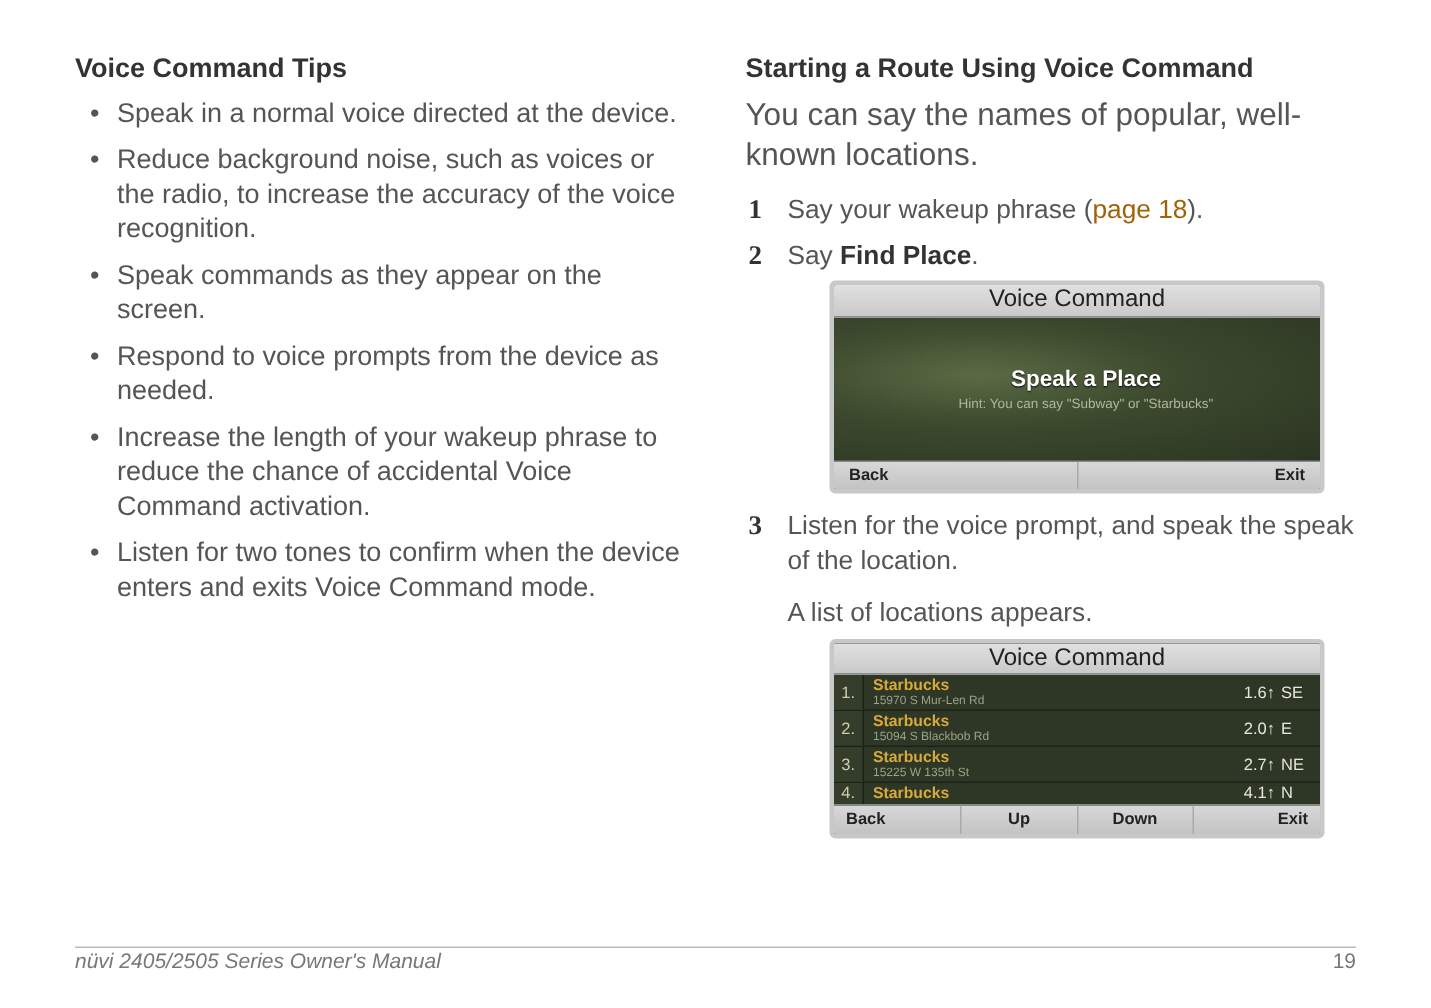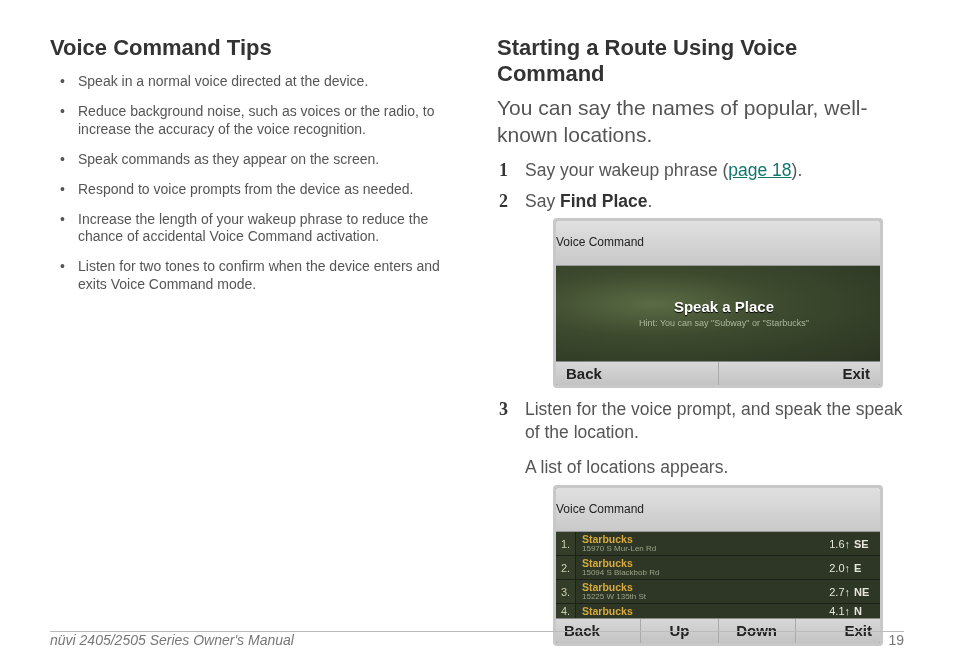--- a/index.html
+++ b/index.html
@@ -13,38 +13,37 @@
   }
   .cols {
     display: flex;
     gap: 40px;
   }
   .col {
     flex: 1;
     min-width: 0;
   }
   h2 {
-    font-size: 22px;
+    font-size: 18px;
     font-weight: bold;
     color: #333;
     margin-bottom: 8px;
   }
   ul.tips {
     list-style: none;
     padding-left: 0;
   }
   ul.tips li {
     position: relative;
     padding-left: 28px;
-    font-size: 14px;
+    font-size: 18px;
     line-height: 1.28;
     color: #555;
     margin-bottom: 8px;
     font-stretch: condensed;
-    margin-top: 12px;
   }
   ul.tips li::before {
     content: "•";
     position: absolute;
     left: 10px;
     top: 0;
     color: #555;
   }
   .intro {
     font-size: 21px;
@@ -69,39 +68,40 @@
     counter-increment: step;
     content: counter(step);
     position: absolute;
     left: 2px;
     top: 0;
     font-weight: bold;
     color: #333;
     font-family: Georgia, 'Times New Roman', serif;
     font-size: 18px;
   }
-  .link { color: #0f766e; text-decoration: underline; }
+  .link { color: #a16207; }
   .bold { font-weight: bold; color: #333; }
   .step-sub { margin-top: 12px; }
 
   
   .device {
     width: 330px;
     border: 3px solid #c8c8c8;
     border-radius: 4px;
     margin: 6px 0 10px 28px;
     background: #2b3a24;
     font-family: Arial, sans-serif;
     overflow: hidden;
   }
   .dev-title {
     background: linear-gradient(#e0e0e0,#c9c9c9);
     color: #222;
-    font-size: 12px;
-    padding: 14px 0;
+    text-align: center;
+    font-size: 16px;
+    padding: 0 0;
     border-bottom: 1px solid #999;
   }
   .dev-body1 {
     height: 95px;
     background: radial-gradient(ellipse at 30% 40%, #5a6b44 0%, #3d4a2e 40%, #2b3422 100%);
     display: flex;
     flex-direction: column;
     align-items: center;
     justify-content: center;
     color: #fff;
@@ -113,21 +113,21 @@
     text-shadow: 0 1px 1px #000;
   }
   .dev-body1 .hint {
     font-size: 9px;
     color: #aeb79c;
     margin-top: 2px;
   }
   .dev-footer {
     background: linear-gradient(#d8d8d8,#c3c3c3);
     display: flex;
-    font-size: 15px;
+    font-size: 11px;
     color: #222;
     border-top: 1px solid #888;
     align-items: center;
   }
   .dev-footer .fbtn {
     flex: 1;
     text-align: center;
     padding: 2px 0;
     border-right: 1px solid #aaa;
     font-weight: bold;
@@ -169,21 +169,21 @@
   }
   .dev-row .mid .name { color: #d7a93a; font-size: 10.5px; font-weight: bold; }
   .dev-row .mid .addr { color: #9aa288; font-size: 8px; }
   .dev-row .dist {
     width: 72px;
     text-align: right;
     padding-right: 8px;
     color: #e6e6dc;
     font-size: 11px;
   }
-  .dev-row .dist .dir { font-weight: bold; margin-left: 4px; display:inline-block; width:18px; text-align:left;}
+  .dev-row .dist .dir { font-weight: normal; margin-left: 4px; display:inline-block; width:18px; text-align:left;}
   .dev-row.cut { height: 14px; overflow: hidden; border-bottom: none;}
   .dev-row.cut .num { line-height: 14px; }
 
   
   .page-footer {
     position: absolute;
     left: 50px;
     right: 50px;
     bottom: 24px;
     border-top: 1px solid #bbb;

